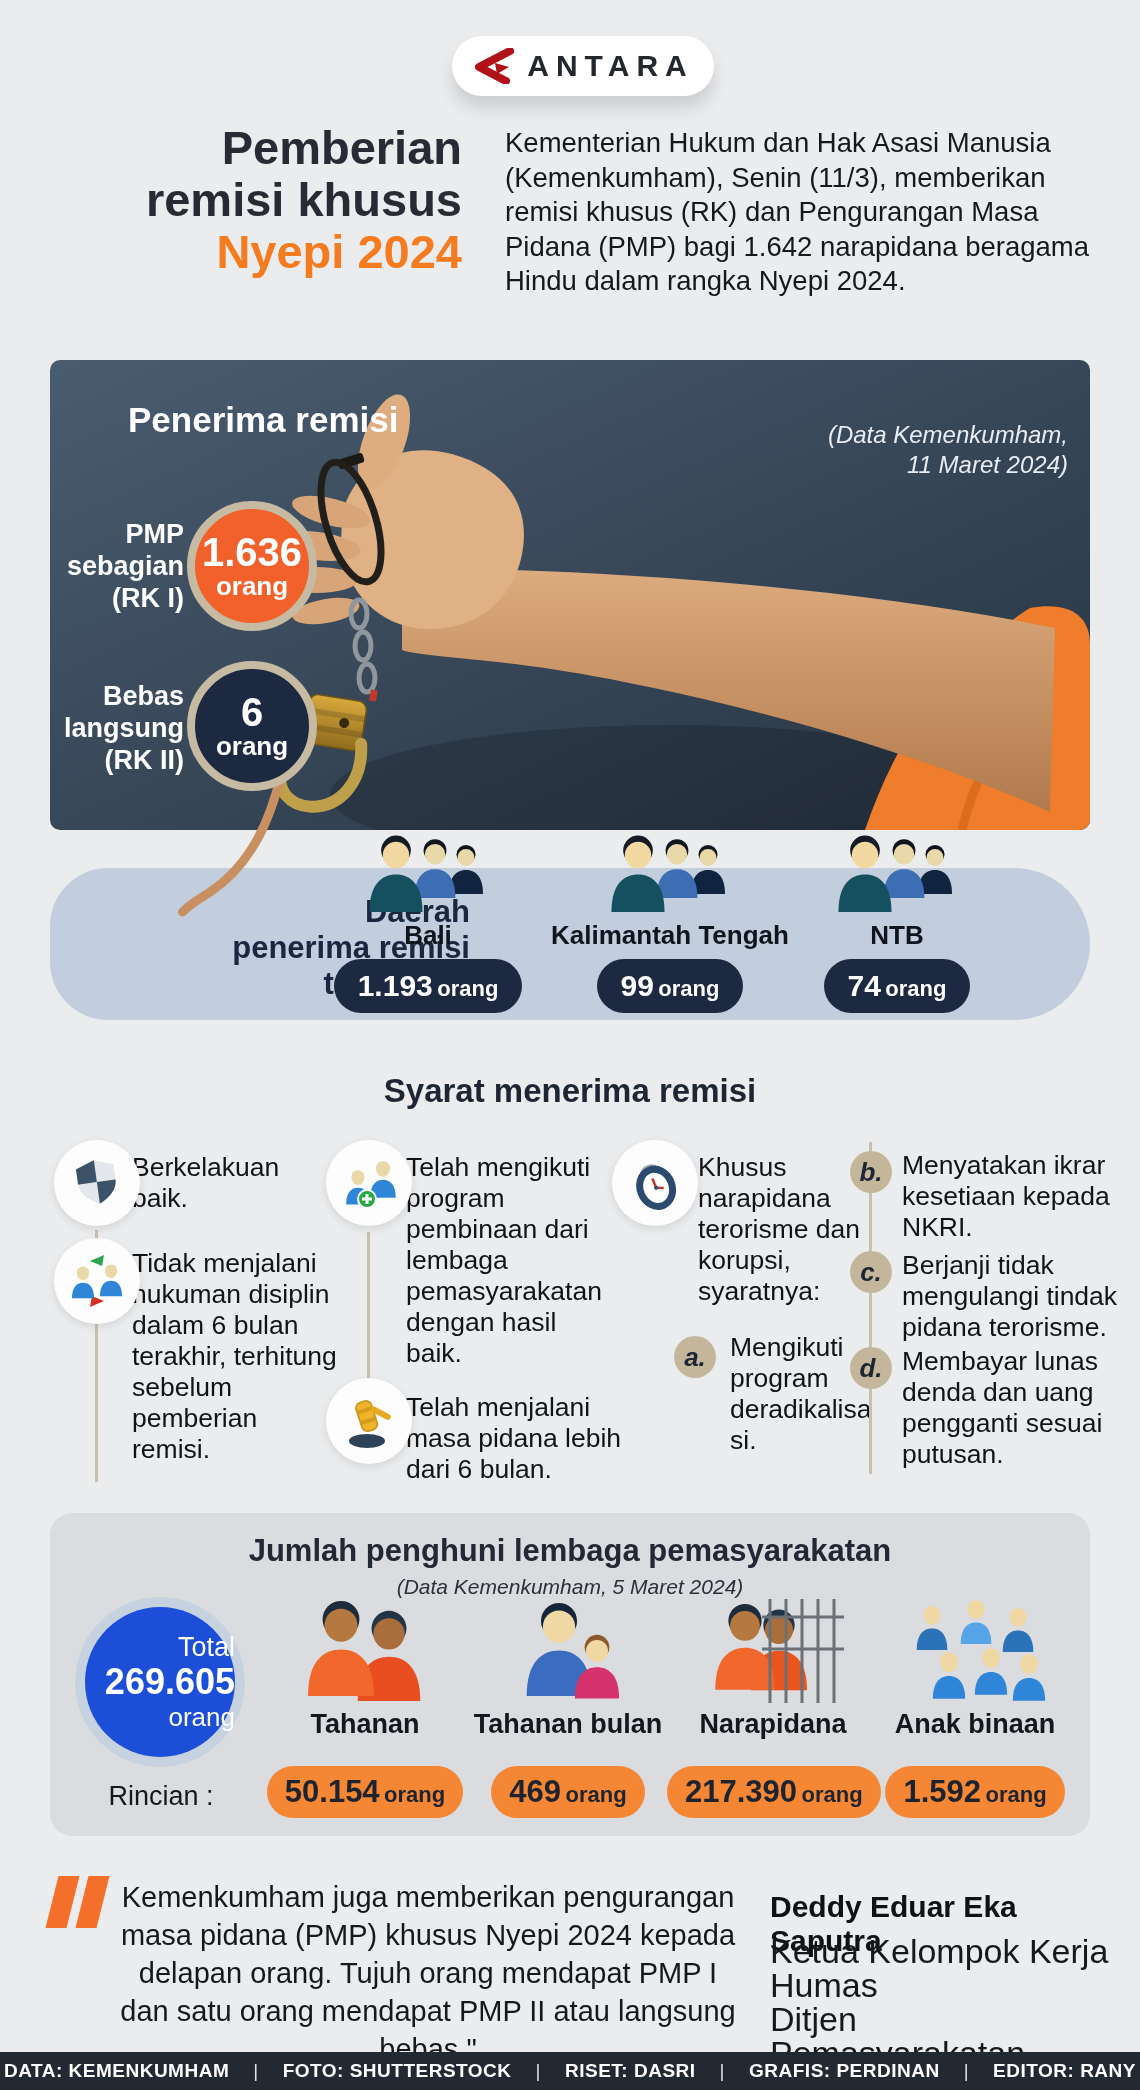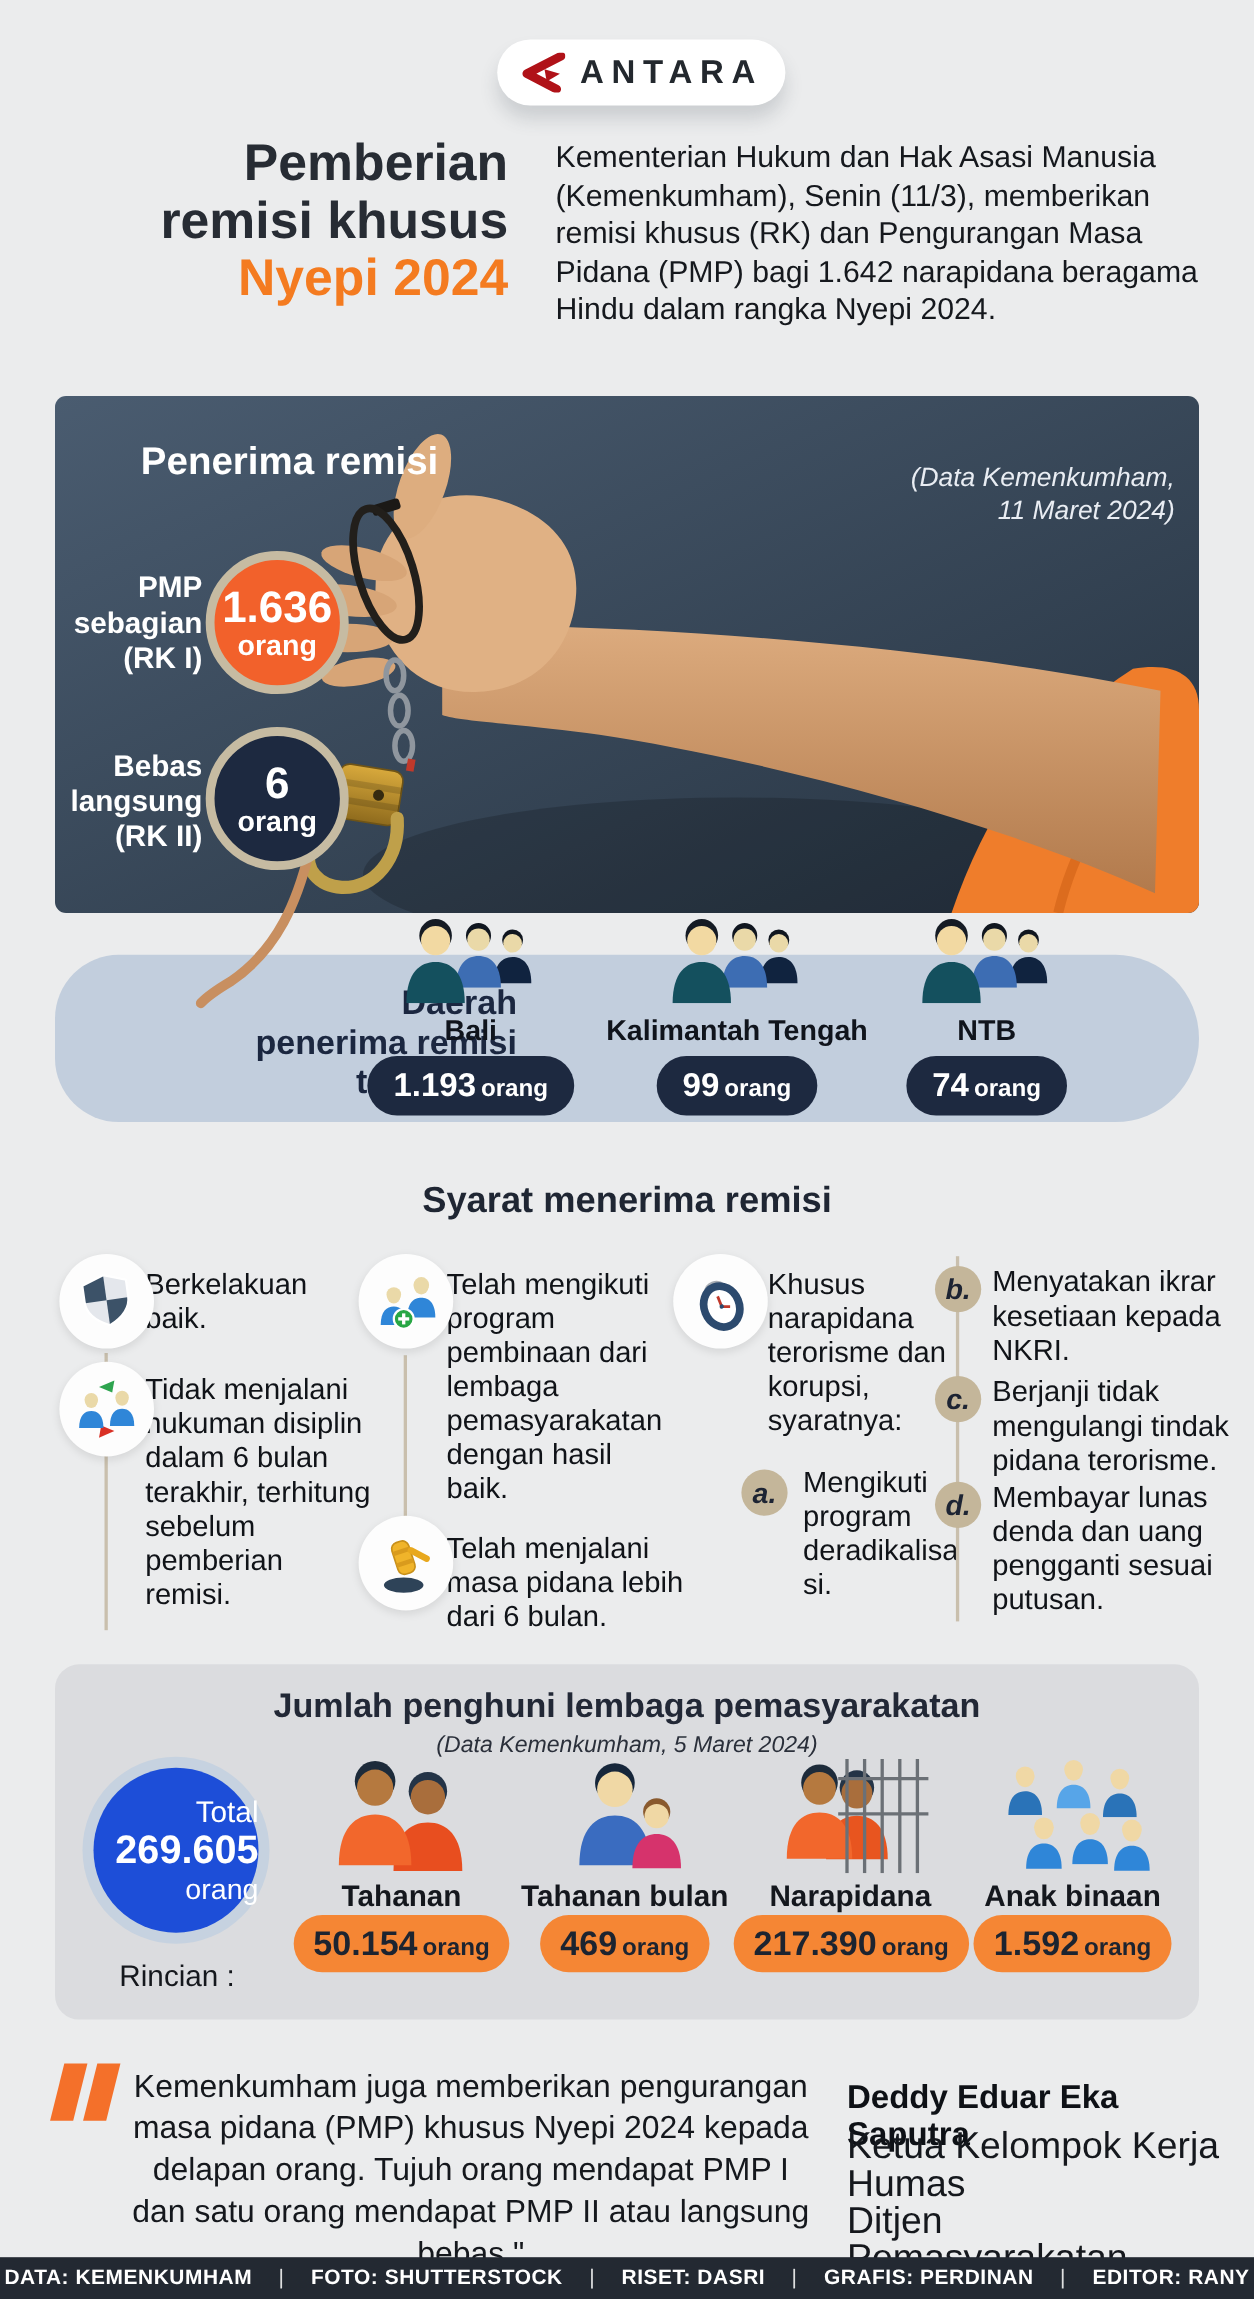--- a/index.html
+++ b/index.html
@@ -86,21 +86,21 @@
   .total-circle{width:150px;height:150px;border-radius:50%;background:#1d4ed8;color:#fff;display:flex;
                 flex-direction:column;align-items:flex-end;justify-content:center;}
   .total-label{font-size:27px;line-height:30px;}
   .total-value{font-weight:bold;font-size:36px;line-height:40px;}
   .total-unit{font-size:26px;line-height:30px;}
   .rincian{position:absolute;left:36px;top:268px;width:150px;text-align:center;font-size:27px;color:#15181d;}
   .category{position:absolute;top:80px;width:212px;text-align:center;}
   .cat1{left:209px;} .cat2{left:412px;} .cat3{left:617px;} .cat4{left:819px;}
   .cat-iconwrap{height:110px;display:flex;align-items:flex-end;justify-content:center;}
   .cat-name{font-weight:bold;font-size:27px;color:#14171d;margin-top:6px;}
-  .cat-pill{display:inline-block;margin-top:1px;background:#f58634;border-radius:26px;padding:8px 18px;white-space:nowrap;}
+  .cat-pill{display:inline-block;margin-top:26px;background:#f58634;border-radius:26px;padding:8px 18px;white-space:nowrap;}
   .cat-pill .v{font-weight:bold;font-size:31px;color:#1d2430;} .cat-pill .u{font-weight:bold;font-size:22px;color:#1d2430;}
 
   
   .quote-icon{position:absolute;left:52px;top:1876px;width:70px;height:54px;}
   .quote-icon span{position:absolute;top:0;width:21px;height:52px;background:#f4702a;transform:skewX(-14deg);}
   .quote-icon .q2{left:30px;} .quote-icon .q1{left:0px;}
   .quote-text{position:absolute;left:112px;top:1878px;width:632px;text-align:center;
               font-size:29px;line-height:38px;color:#15181d;}
   .author-name{position:absolute;left:770px;top:1890px;width:360px;font-weight:bold;font-size:30px;color:#0e1116;}
   .author-title{position:absolute;left:770px;top:1934px;width:340px;font-size:34px;line-height:34px;

